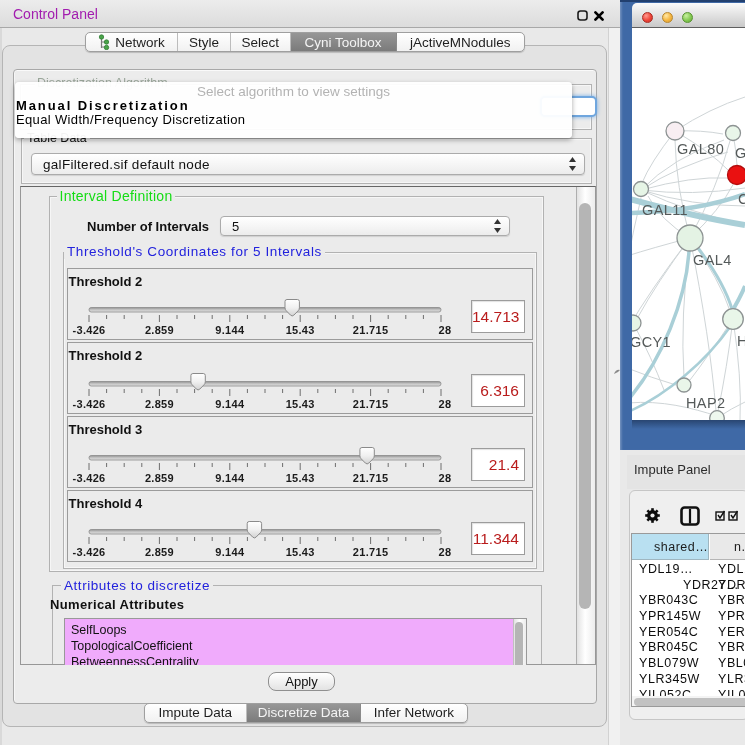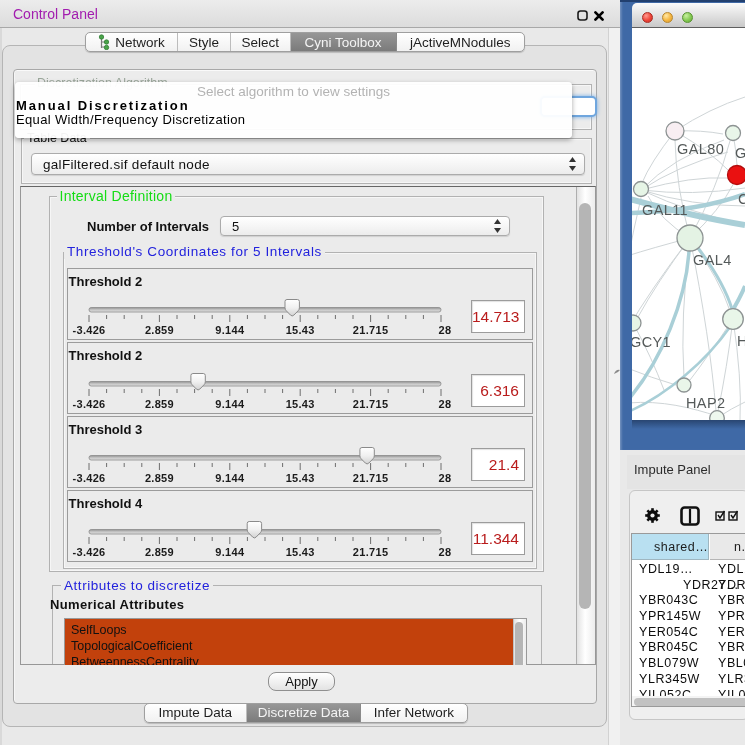--- a/index.html
+++ b/index.html
@@ -36,21 +36,21 @@
 .vb { position:absolute; left:403px; top:31px; width:54px; height:33px; background:#fff;
   border:1px solid #9c9c9c; box-shadow:inset 1px 1px 1px rgba(0,0,0,0.12); font-size:15.5px; color:#b91c1c;
   text-align:right; line-height:31px; padding-right:5px; }
 
 .cb { position:absolute; background:linear-gradient(#ffffff,#f4f4f4 60%,#ececec);
   border:1px solid #ababab; border-radius:4px; box-shadow:0 1px 1px rgba(0,0,0,0.12);
   font-size:13px; color:#111; }
 .cb span { position:absolute; left:11px; top:50%; transform:translateY(-50%); }
 .cb svg { position:absolute; right:7px; top:50%; transform:translateY(-50%); }
 
-#nlist { position:absolute; left:64px; top:618px; width:463px; height:47px; background:#c2410c;
+#nlist { position:absolute; left:64px; top:618px; width:463px; height:47px; background:#f0abfc;
   border:1px solid #999; border-bottom:none; font-size:12.5px; color:#111; overflow:hidden; }
 #nlist .it { padding-left:3px; height:16px; line-height:16px; }
 .vtrack { position:absolute; background:linear-gradient(90deg,#e2e2e2,#ffffff 45%,#ececec); }
 .vthumb { position:absolute; background:#b5b5b5; border-radius:6px; }
 
 button.apply { position:absolute; left:268px; top:672px; width:67px; height:19px;
   background:linear-gradient(#ffffff,#e3e3e3); border:1px solid #8f8f8f; border-radius:8px;
   font-size:13px; color:#111; font-family:"Liberation Sans", sans-serif; }
 
 #popup { position:absolute; left:15px; top:81.5px; width:557px; height:56px; background:rgba(255,255,255,0.95);

